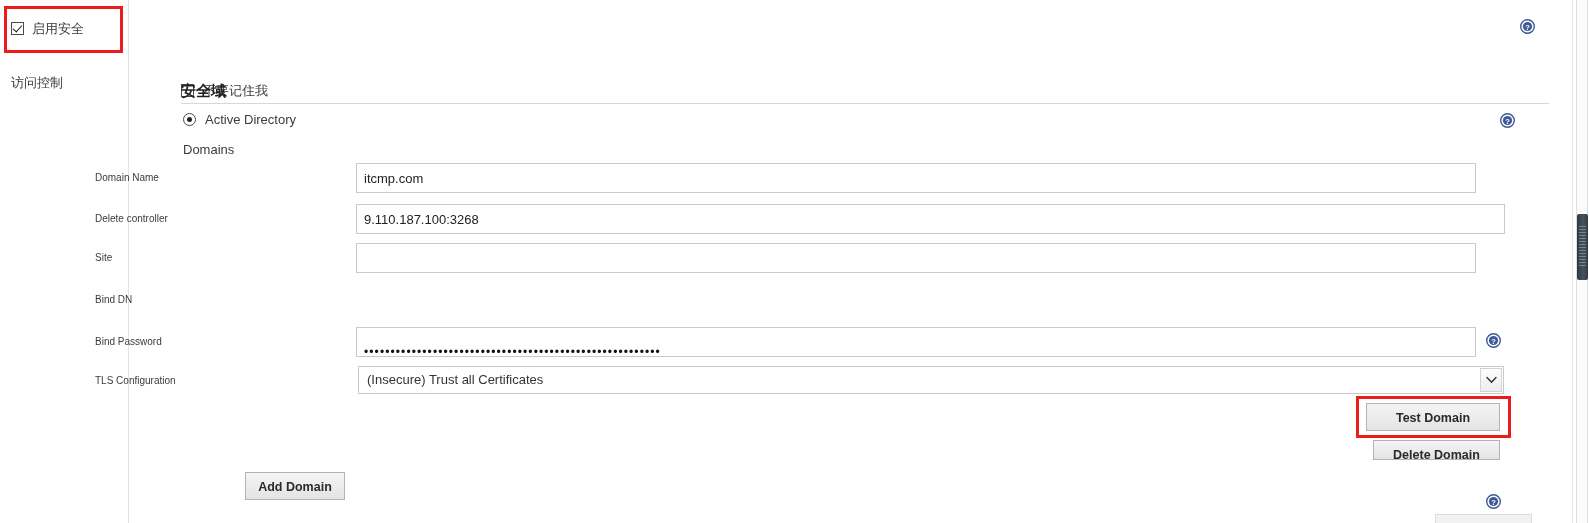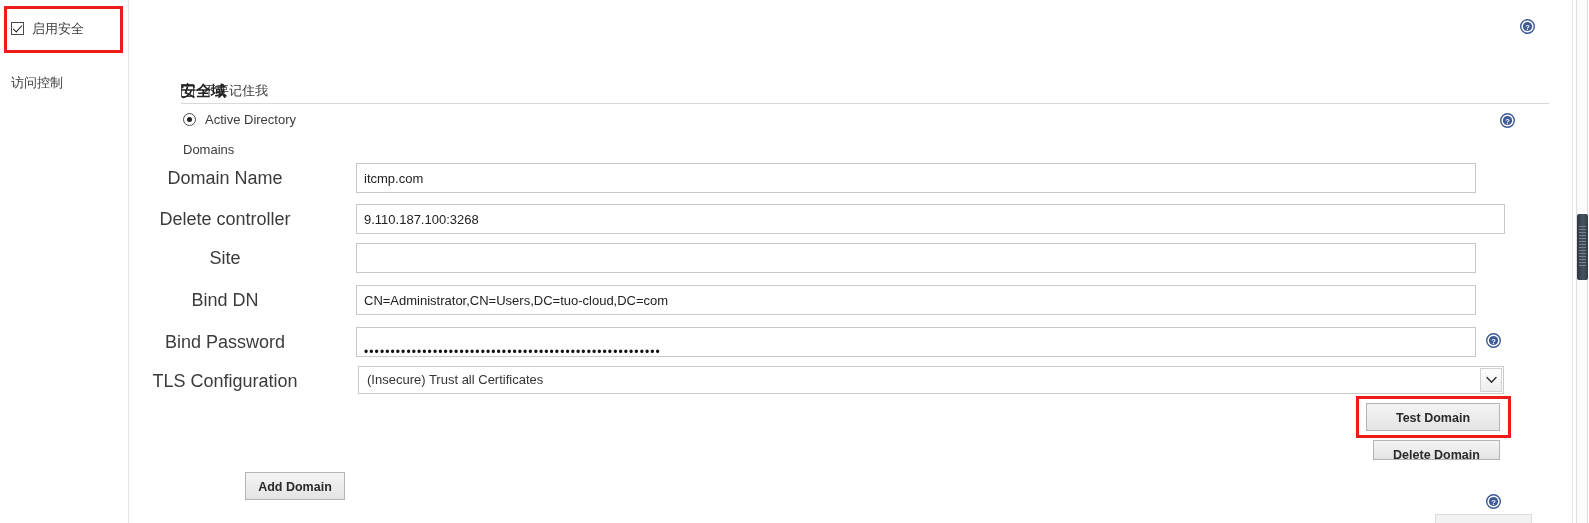--- a/index.html
+++ b/index.html
@@ -130,22 +130,22 @@
     font-size: 13px; color: #3b3b3b;
     line-height: 1;
   }
 
   
   .field-row { position: absolute; left: 0; width: 100%; height: 30px; }
   .field-label {
     position: absolute;
     right: 1199px;
     width: 260px;
-    text-align: center;
-    font-size: 18px;
+    text-align: left;
+    font-size: 10px;
     color: #3b3b3b;
     line-height: 30px;
     white-space: nowrap;
   }
   .field-input {
     position: absolute;
     left: 227px;
     height: 30px;
     border: 1px solid #c9c9c9;
     background: #ffffff;
@@ -318,21 +318,20 @@
         <svg width="15" height="15" viewBox="0 0 15 15">
           <circle cx="7.5" cy="7.5" r="6.8" fill="#ffffff" stroke="#3d5a96" stroke-width="1.4"></circle>
           <circle cx="7.5" cy="7.5" r="4.6" fill="#3d5a96"></circle>
           <text x="7.5" y="10.6" font-size="7.5" font-family="Liberation Sans, sans-serif" font-weight="bold" fill="#ffffff" text-anchor="middle">?</text>
         </svg>
       </span>
     </div>
 
     <div class="field-row" style="top:285px">
       <div class="field-label">Bind DN</div>
-      <input class="field-input" style="width: 1120px;" value="CN=Administrator,CN=Users,DC=tuo-cloud,DC=com">
 
     </div>
 
     <div class="field-row" style="top:327px">
       <div class="field-label">Bind Password</div>
       <div class="field-input pw-dots" style="width:1120px">••••••••••••••••••••••••••••••••••••••••••••••••••••••••</div>
 
     </div>
 
     <div class="field-row" style="top:366px">

